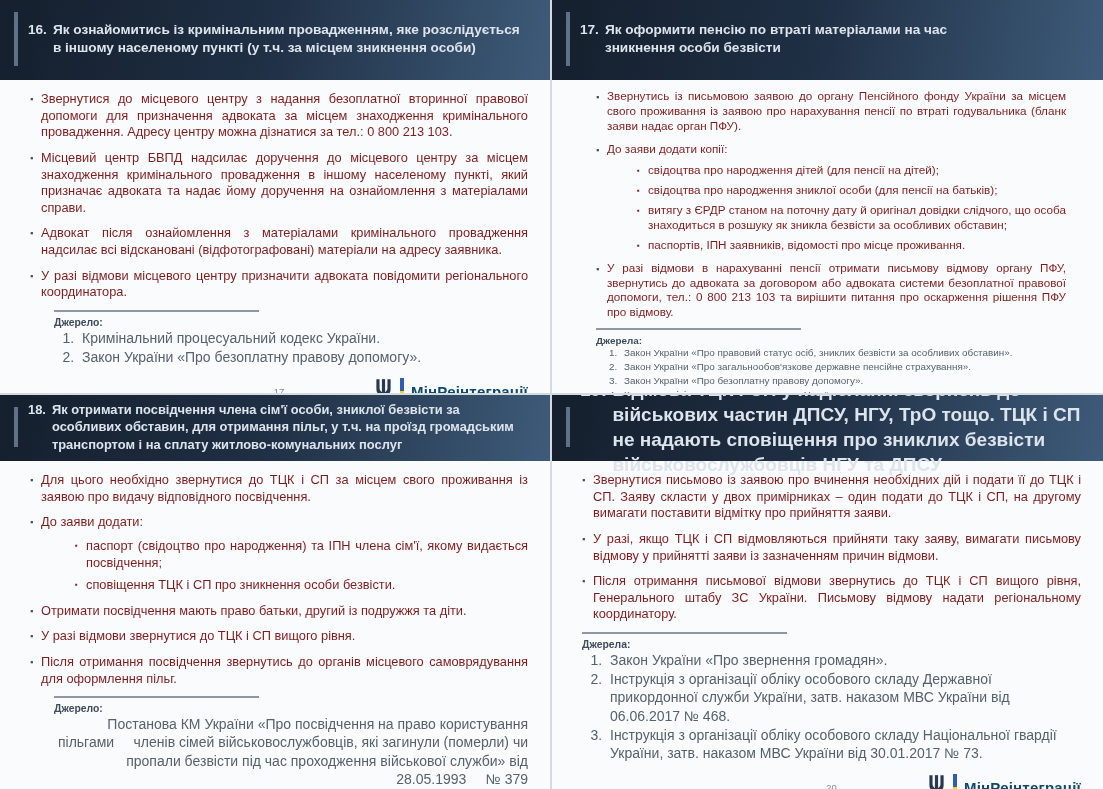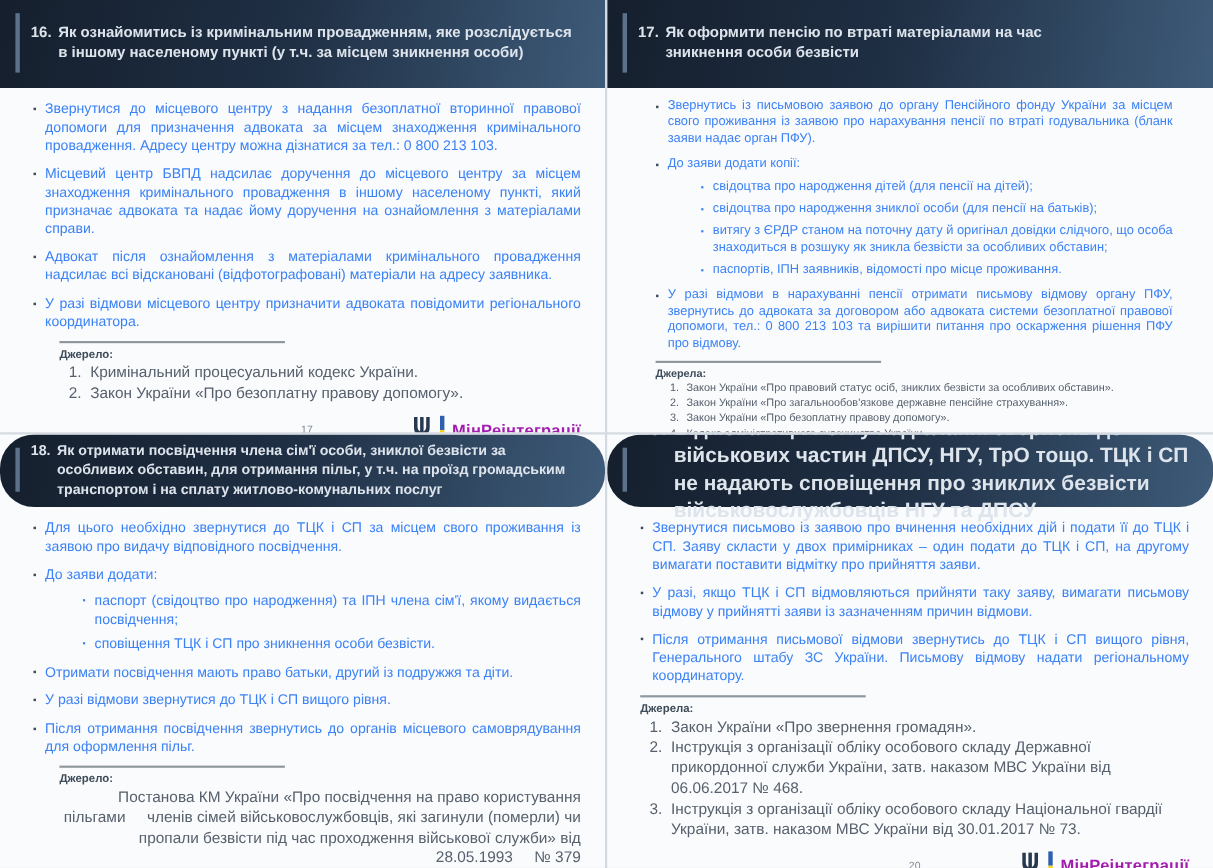--- a/index.html
+++ b/index.html
@@ -26,21 +26,21 @@
   }
   
   .slide-header {
     height: 80px;
     flex: 0 0 auto;
     background: linear-gradient(100deg, #151f2d 0%, #1f2f44 48%, #3e5b79 100%);
     display: flex;
     align-items: center;
     padding: 6px 16px 8px 14px;
   }
-  .row2 .slide-header { height: 66px; border-radius: 31px; }
+  .row2 .slide-header { height: 66px; }
   .accent {
     width: 4px;
     align-self: stretch;
     margin: 6px 10px 6px 0;
     background: #5d7289;
     flex: 0 0 auto;
   }
   .htext {
     display: flex;
     color: #dde4ec;
@@ -60,21 +60,21 @@
   }
   .dense .slide-body { padding: 9px 37px 5px 44px; }
   .bullets, .subs { list-style: none; margin: 0; padding: 0; }
   .bullets > li {
     position: relative;
     padding-left: 11px;
     margin-bottom: 9px;
     text-align: justify;
     font-size: 12.8px;
     line-height: 1.3;
-    color: #3b82f6;
+    color: #7f1d1d;
   }
   .bullets > li::before {
     content: "▪";
     position: absolute;
     left: 0; top: 0;
     font-size: 9px;
     line-height: 16px;
     color: #3e4b59;
   }
   .subs { margin: 7px 0 2px 34px; }
@@ -137,21 +137,21 @@
     color: #7e8894;
   }
   .logo { margin-left: auto; display: flex; align-items: center; gap: 7px; }
   .trident { display: block; }
   .logo-bar { width: 4px; height: 27px; display: flex; flex-direction: column; }
   .bar-blue { flex: 1; background: var(--flag-blue, #2d5fae); }
   .bar-yellow { flex: 1; background: var(--flag-yellow, #f8d417); }
   .logo-text {
     font-size: 15px;
     font-weight: 600;
-    color: #a21caf;
+    color: #0c4a6e;
     letter-spacing: 0.2px;
   }
 </style>
 </head>
 <body>
 
 <div class="board">
 
   <section class="slide row1">
     <header class="slide-header">

